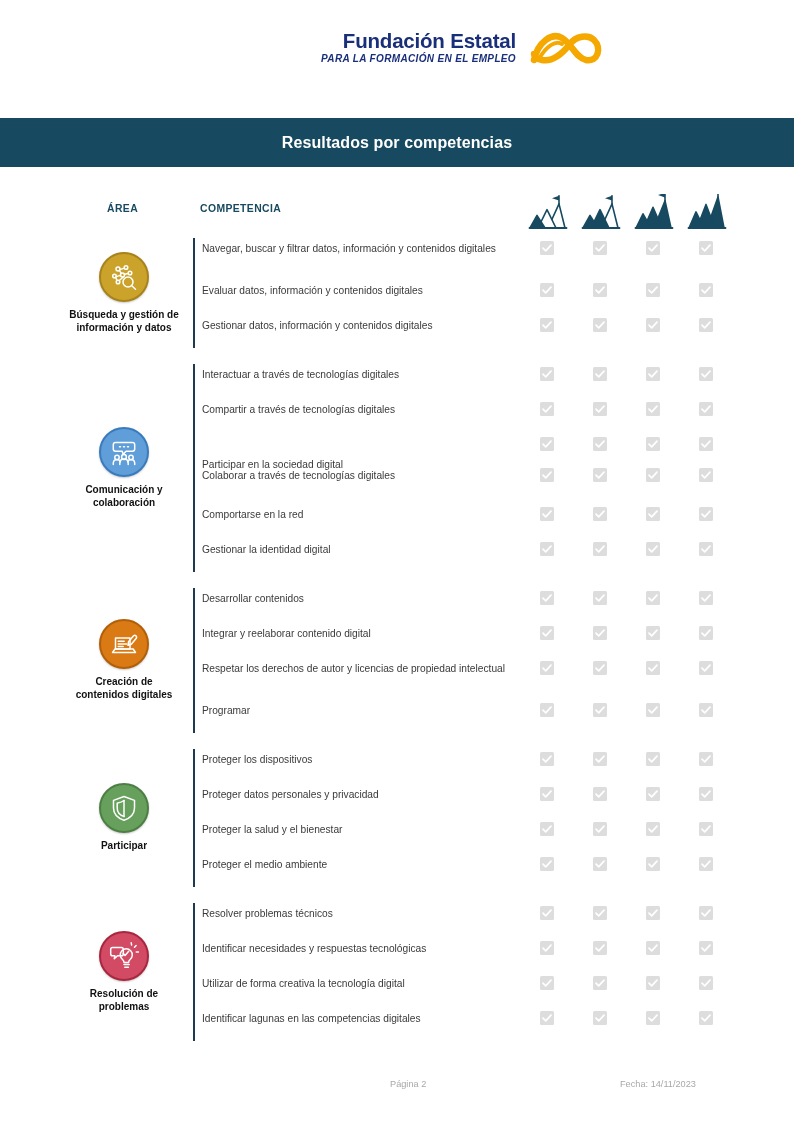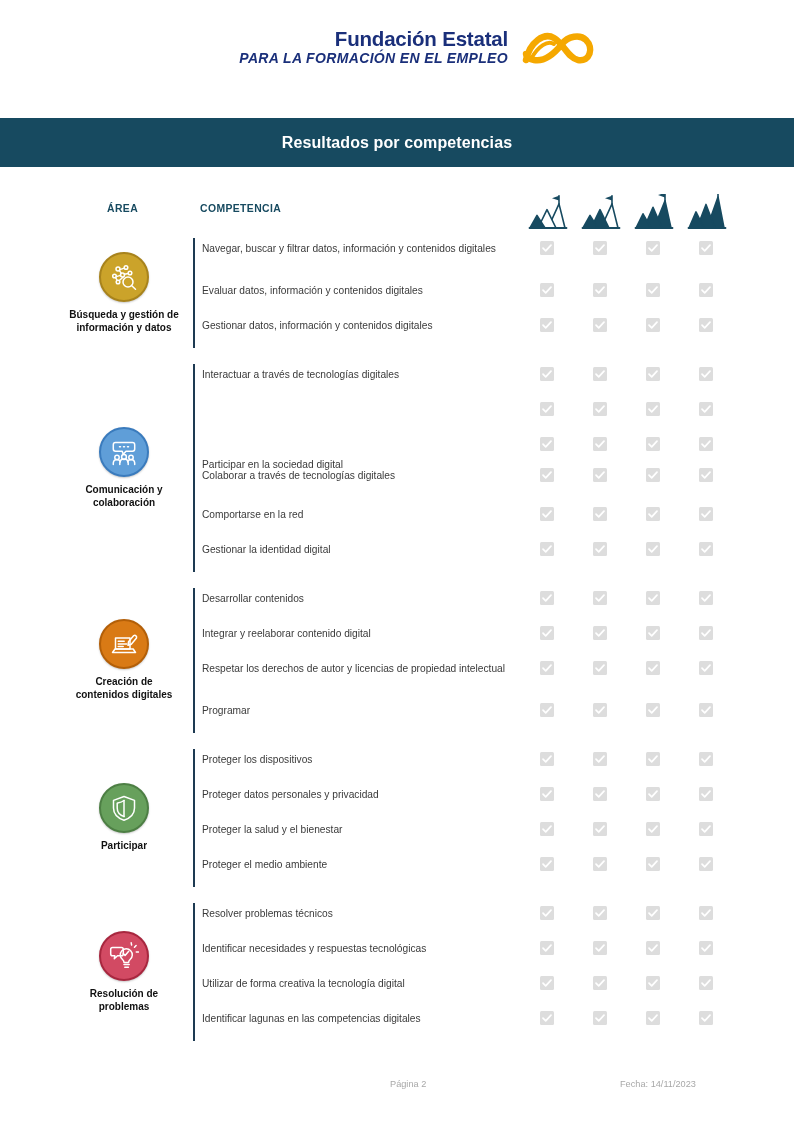--- a/index.html
+++ b/index.html
@@ -16,21 +16,21 @@
     position: relative;
     width: 794px;
     height: 1123px;
     background: #ffffff;
     overflow: hidden;
   }
 
   
   .logo-band {
     position: absolute;
-    top: 0; left: 4px;
+    top: 0; left: 12px;
     width: 632px;
     height: 115px;
     background: #ffffff;
   }
 
   .logo-wrap {
     position: absolute;
     right: 38px;
     top: 26px;
     display: flex;
@@ -45,21 +45,21 @@
 
   .logo-line1 {
     font-size: 20.5px;
     font-weight: bold;
     color: #1a2f7a;
     letter-spacing: -0.2px;
     white-space: nowrap;
   }
 
   .logo-line2 {
-    font-size: 14px;
+    font-size: 10px;
     font-weight: bold;
     font-style: italic;
     color: #1a2f7a;
     letter-spacing: 0.35px;
     white-space: nowrap;
     margin-top: 2px;
   }
 
   .logo-mark { width: 78px; height: 42px; display: block; }
 
@@ -418,20 +418,21 @@
             </svg>
     </div>
           <div class="chk">
       <svg viewBox="0 0 14 14">
               <path d="M3 7.2 L5.7 9.9 L11 4.2" fill="none" stroke="#ffffff" stroke-width="1.7" stroke-linecap="round" stroke-linejoin="round"></path>
             </svg>
     </div>
         </div>
       </div>
       <div class="comp-row" style="top:402px;height:35px;">
+        <div class="comp-label">Compartir a través de tecnologías digitales</div>
         <div class="comp-checks">
           <div class="chk">
       <svg viewBox="0 0 14 14">
               <path d="M3 7.2 L5.7 9.9 L11 4.2" fill="none" stroke="#ffffff" stroke-width="1.7" stroke-linecap="round" stroke-linejoin="round"></path>
             </svg>
     </div>
           <div class="chk">
       <svg viewBox="0 0 14 14">
               <path d="M3 7.2 L5.7 9.9 L11 4.2" fill="none" stroke="#ffffff" stroke-width="1.7" stroke-linecap="round" stroke-linejoin="round"></path>
             </svg>

